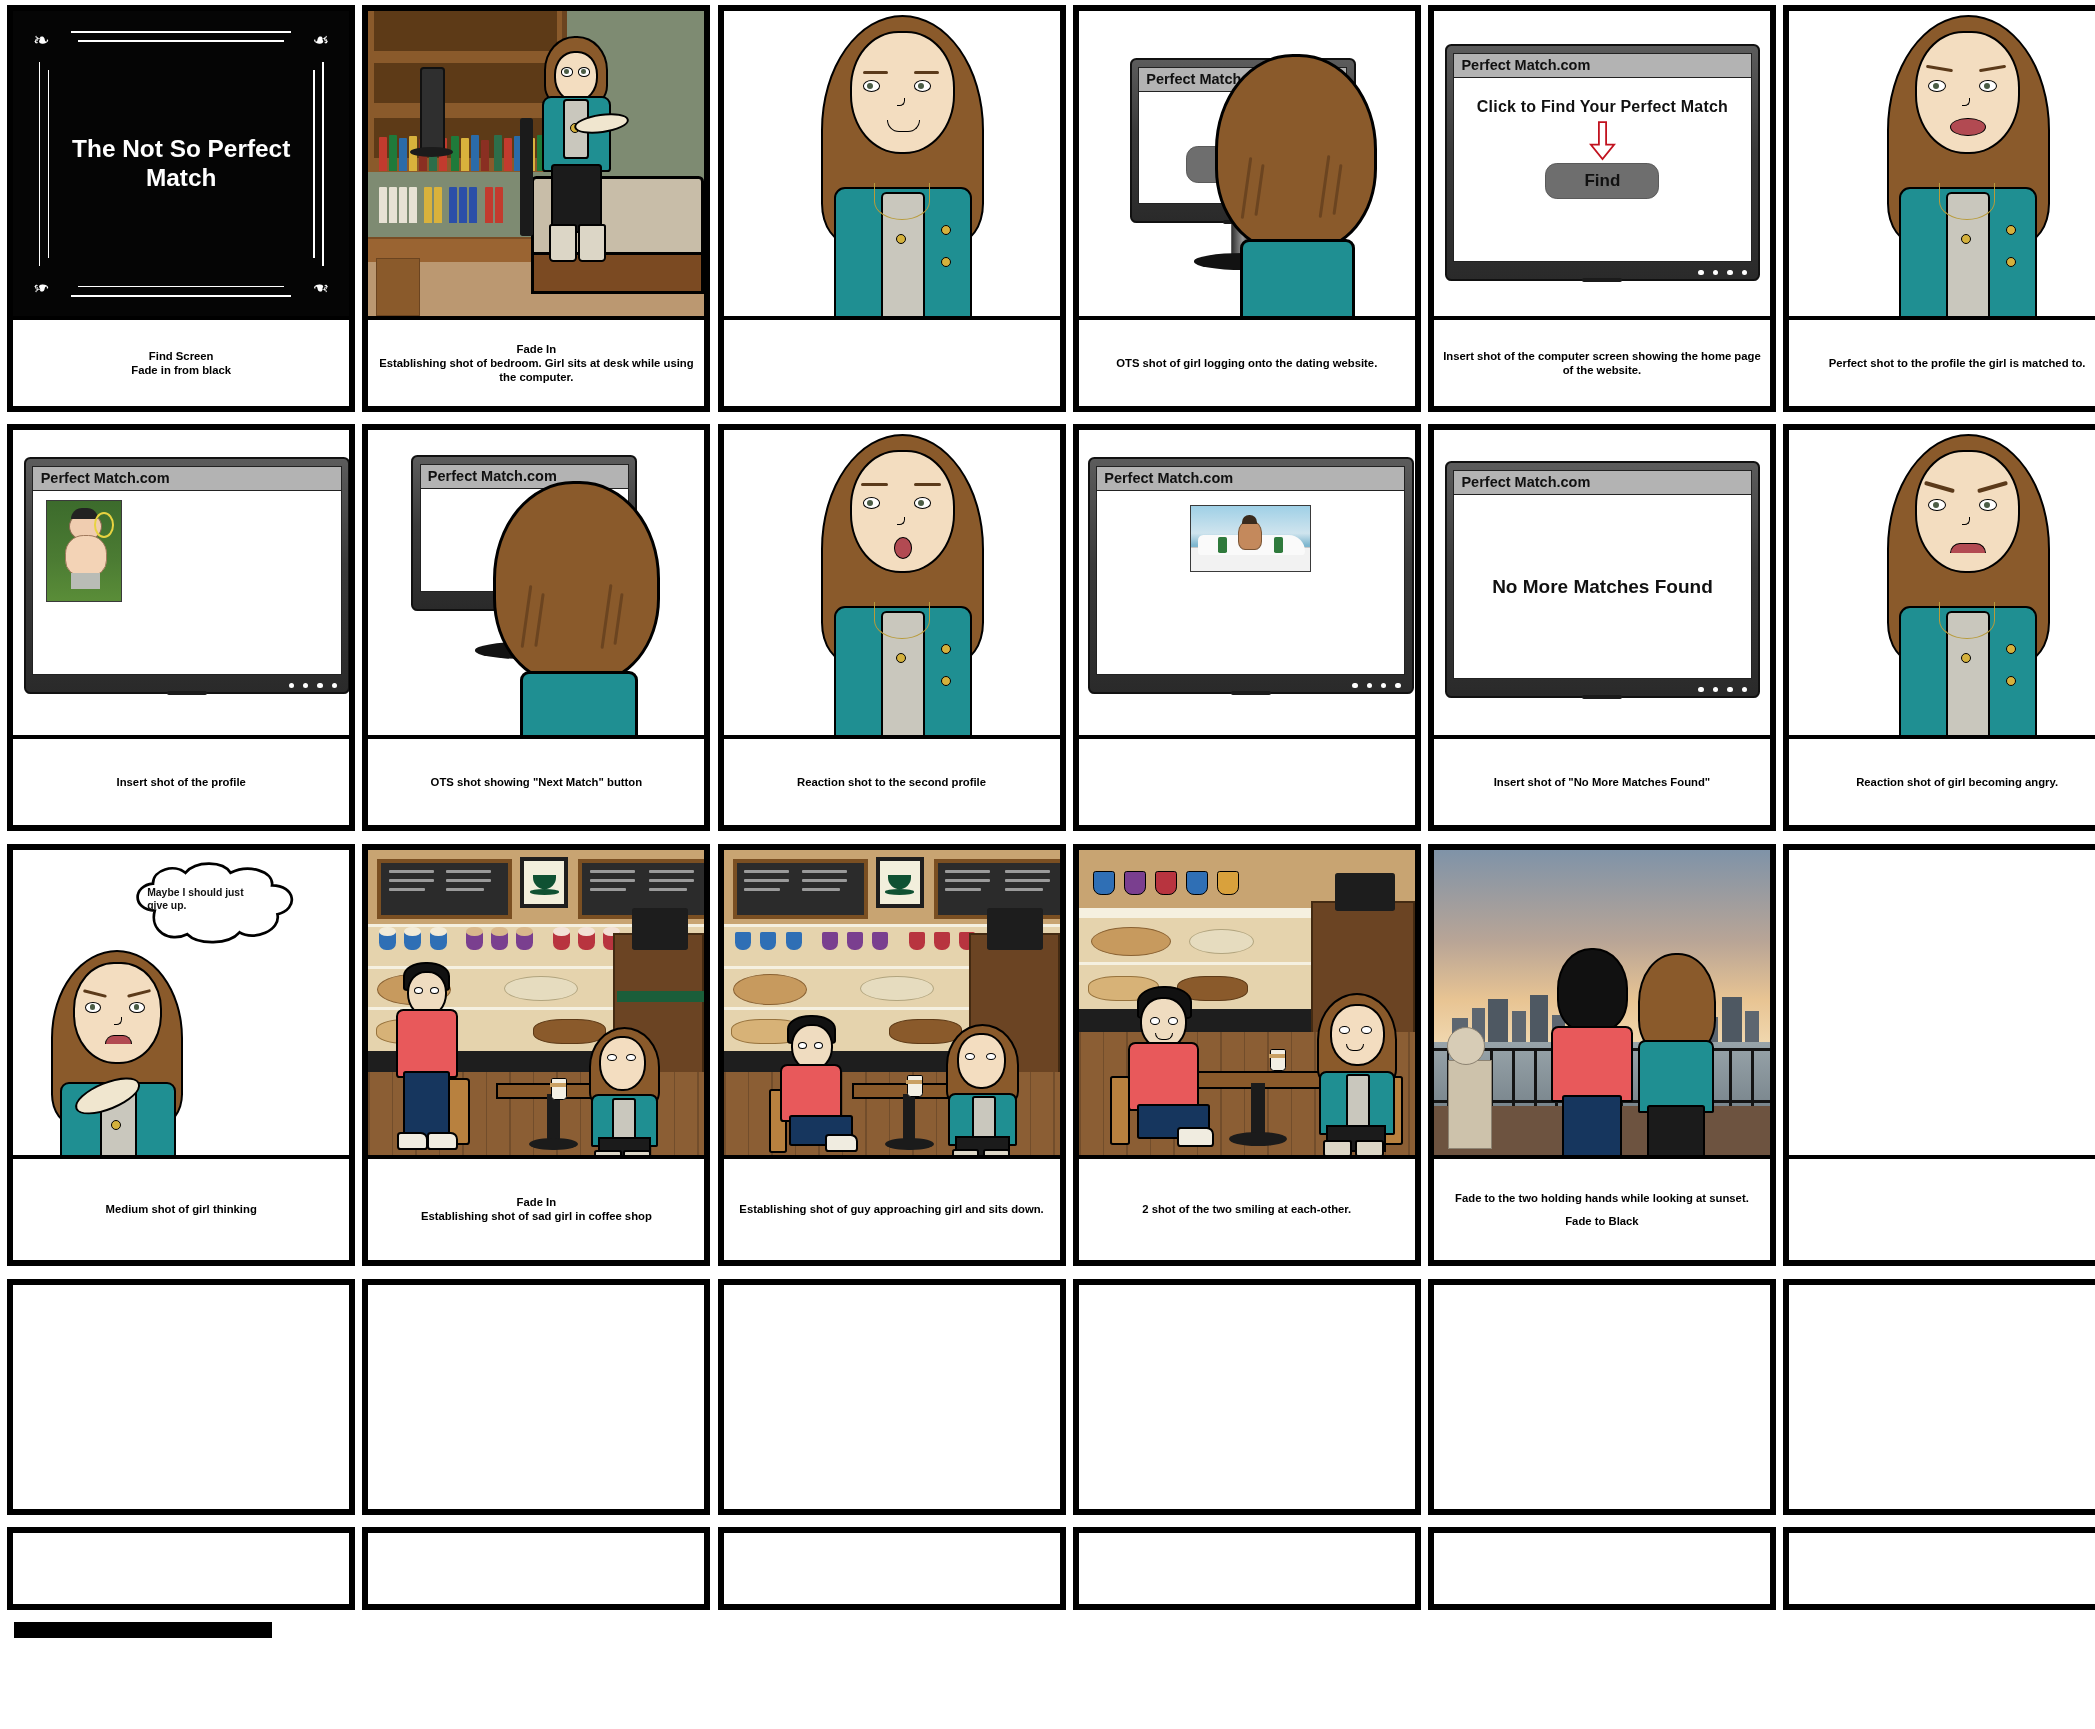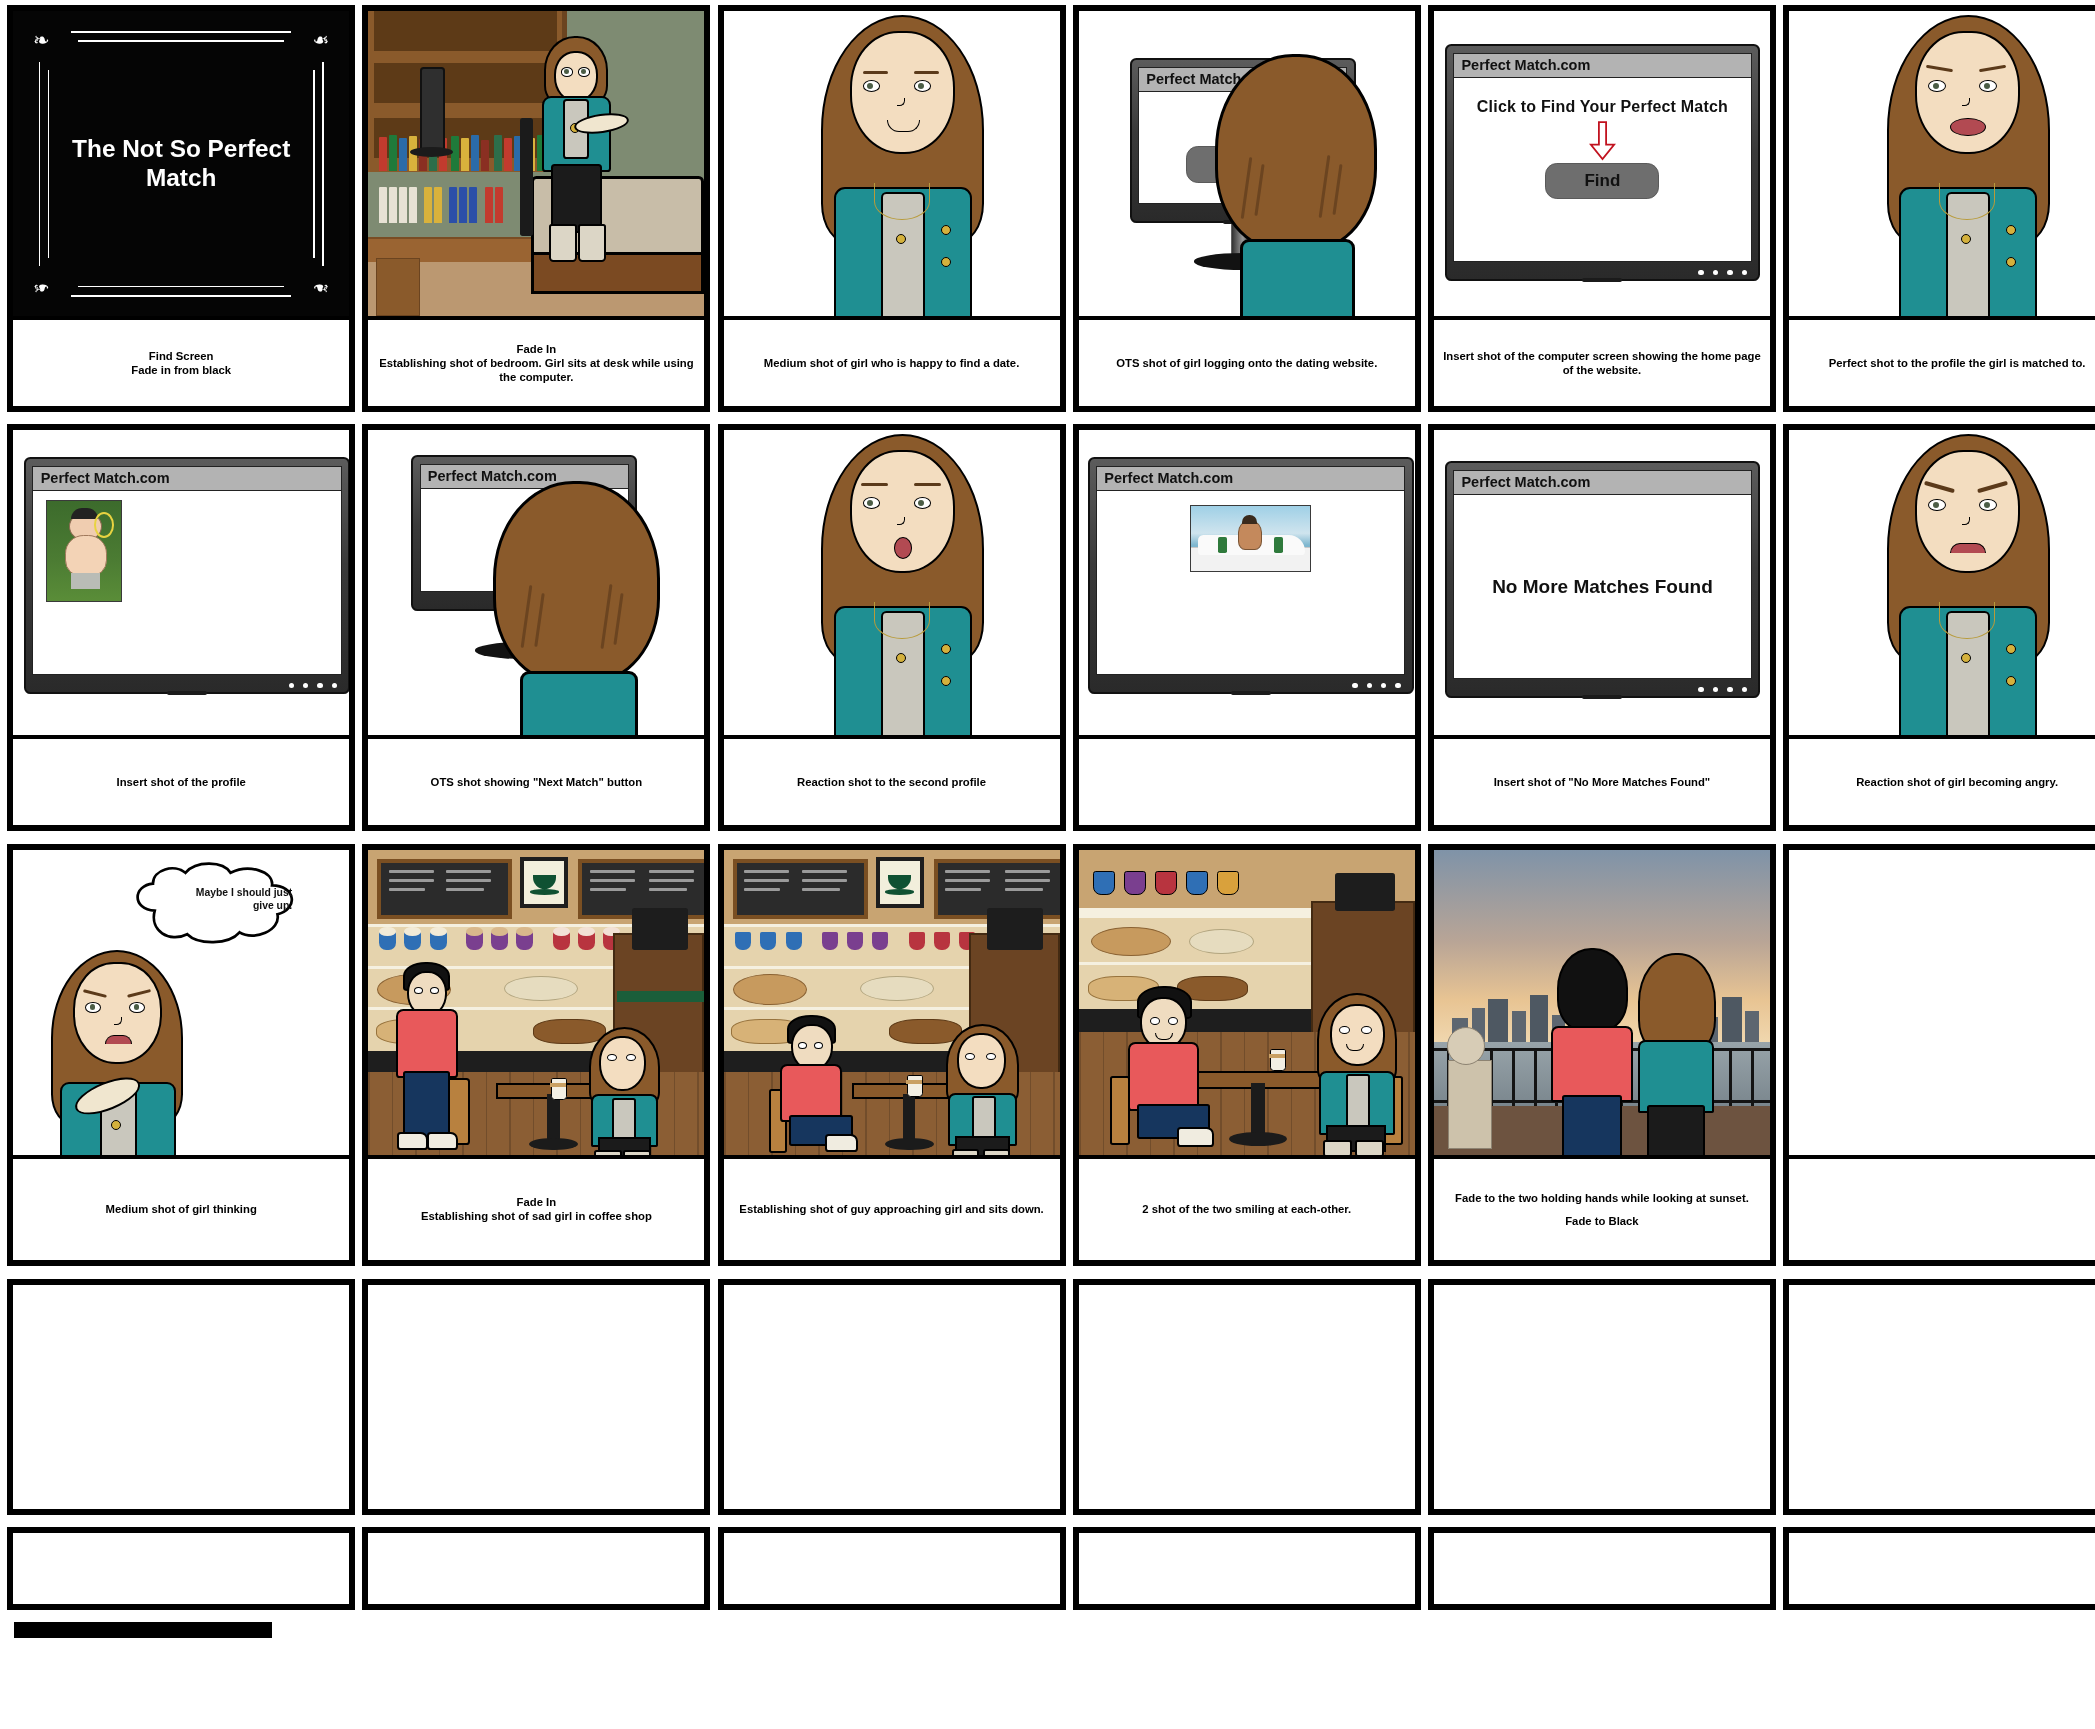--- a/index.html
+++ b/index.html
@@ -121,21 +121,21 @@
 
   .boy{position:absolute;}
   .b-hair{position:absolute;background:#111;border:2.7px solid #000;}
   .b-face{position:absolute;background:#efdcc0;border:2.7px solid #000;border-radius:46% 46% 50% 50%;}
   .b-body{position:absolute;background:#e8595b;border:2.7px solid #000;}
   .b-legs{position:absolute;background:#16365e;border:2.7px solid #000;}
   .shoe{position:absolute;background:#f0ece0;border:2.7px solid #000;border-radius:3.6px 7.2px 3.6px 3.6px;}
 
   
   .thought{position:absolute;left:109px;top:12.7px;width:190px;height:83px;}
-  .tb-txt{position:absolute;left:25px;top:23.5px;width:145px;text-align:right;font-size:10.4px;font-weight:bold;line-height:1.25;color:#111;z-index:4;}
+  .tb-txt{position:absolute;left:25px;top:23.5px;width:145px;text-align:left;font-size:10.4px;font-weight:bold;line-height:1.25;color:#111;z-index:4;}
   .tb-dot{position:absolute;border:2.7px solid #000;background:#fff;border-radius:50%;}
 
   .scrollbar{margin:5.4px 0 0 7.2px;width:258px;height:15.4px;background:#000;}
 
   .coffeecup{position:absolute;width:14.5px;height:20px;background:#f3efe3;border:1.8px solid #000;border-radius:1.8px 1.8px 3.6px 3.6px;}
   .coffeecup:after{content:"";position:absolute;left:-1.8px;top:4.5px;width:16.3px;height:3.6px;background:#c9a063;}
 </style>
 </head>
 <body>
 
@@ -260,25 +260,20 @@
             <span class="mouth" style="left:80px;top:105px;width:31px;height:11px;border-top:none;border-radius:0 0 18px 18px;"></span>
             <div class="g-body" style="left:27px;top:172px;width:134px;height:136px;border-radius:11px 11px 0 0;"></div>
             <div class="g-shirt" style="left:74px;top:177px;width:40px;height:130px;border-radius:5.4px;"></div>
             <span class="neck-chain" style="left:67px;top:168px;width:54px;height:36px;"></span>
             <span class="pendant" style="left:89px;top:219px;"></span>
             <span style="position:absolute;left:134px;top:210px;width:8.1px;height:8.1px;border-radius:50%;background:#d4b13c;border:1.8px solid #000;"></span>
             <span style="position:absolute;left:134px;top:242px;width:8.1px;height:8.1px;border-radius:50%;background:#d4b13c;border:1.8px solid #000;"></span>
           </div>
         </div>
       </div>
-      <div class="cap">
-        <p>
-            <span class="ln">Medium shot of girl who is happy to find a date.</span>
-          </p>
-      </div>
     </div>
 
     <div class="cell">
       <div class="art">
         <div class="scene" style="background:#fff;">
           <div class="monitor" style="left:51px;top:47px;width:226px;height:165px;">
             <div class="screen">
               <div class="scr-bar">Perfect Match.com</div>
               <div class="scr-body">
                 <div class="redarrow" style="margin-top:12.7px;">

